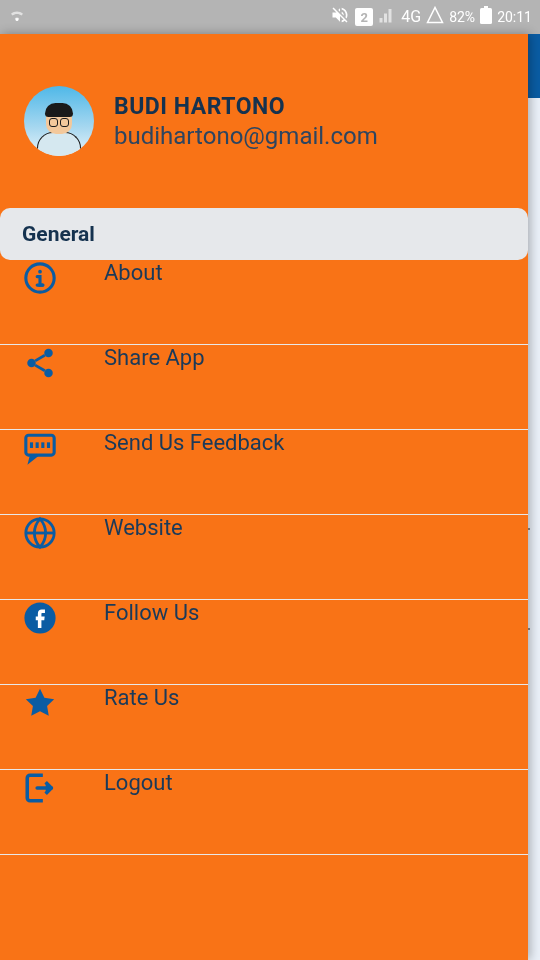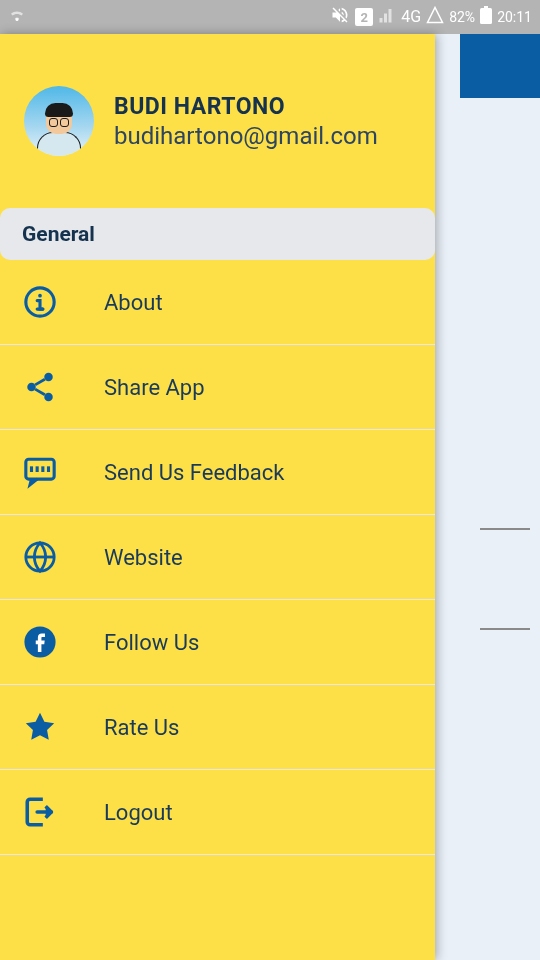--- a/index.html
+++ b/index.html
@@ -43,23 +43,23 @@
     .bg-line {
       position: absolute;
       right: 10px;
       width: 50px;
       border-top: 2px solid #8a8a8a;
     }
     .drawer {
       position: absolute;
       top: 34px;
       left: 0;
-      width: 435px;
+      width: 528px;
       bottom: 0;
-      background: #fde047;
+      background: #f97316;
       box-shadow: 2px 0 10px rgba(0,0,0,0.3);
       display: flex;
       flex-direction: column;
     }
     .profile {
       height: 174px;
       display: flex;
       align-items: center;
       padding: 0 24px;
       gap: 20px;
@@ -132,21 +132,21 @@
       background: #e6e8eb;
       padding: 14px 22px;
       font-size: 21px;
       font-weight: 700;
       color: #15324f;
       border-radius: 10px;
     }
     .menu { display: flex; flex-direction: column; }
     .menu-item {
       display: flex;
-      align-items: center;
+      align-items: flex-start;
       height: 85px;
       padding: 0 22px;
       border-bottom: 1px solid #e8e8e8;
       gap: 46px;
       cursor: pointer;
     }
     .menu-icon {
       width: 36px;
       height: 36px;
       display: flex;

